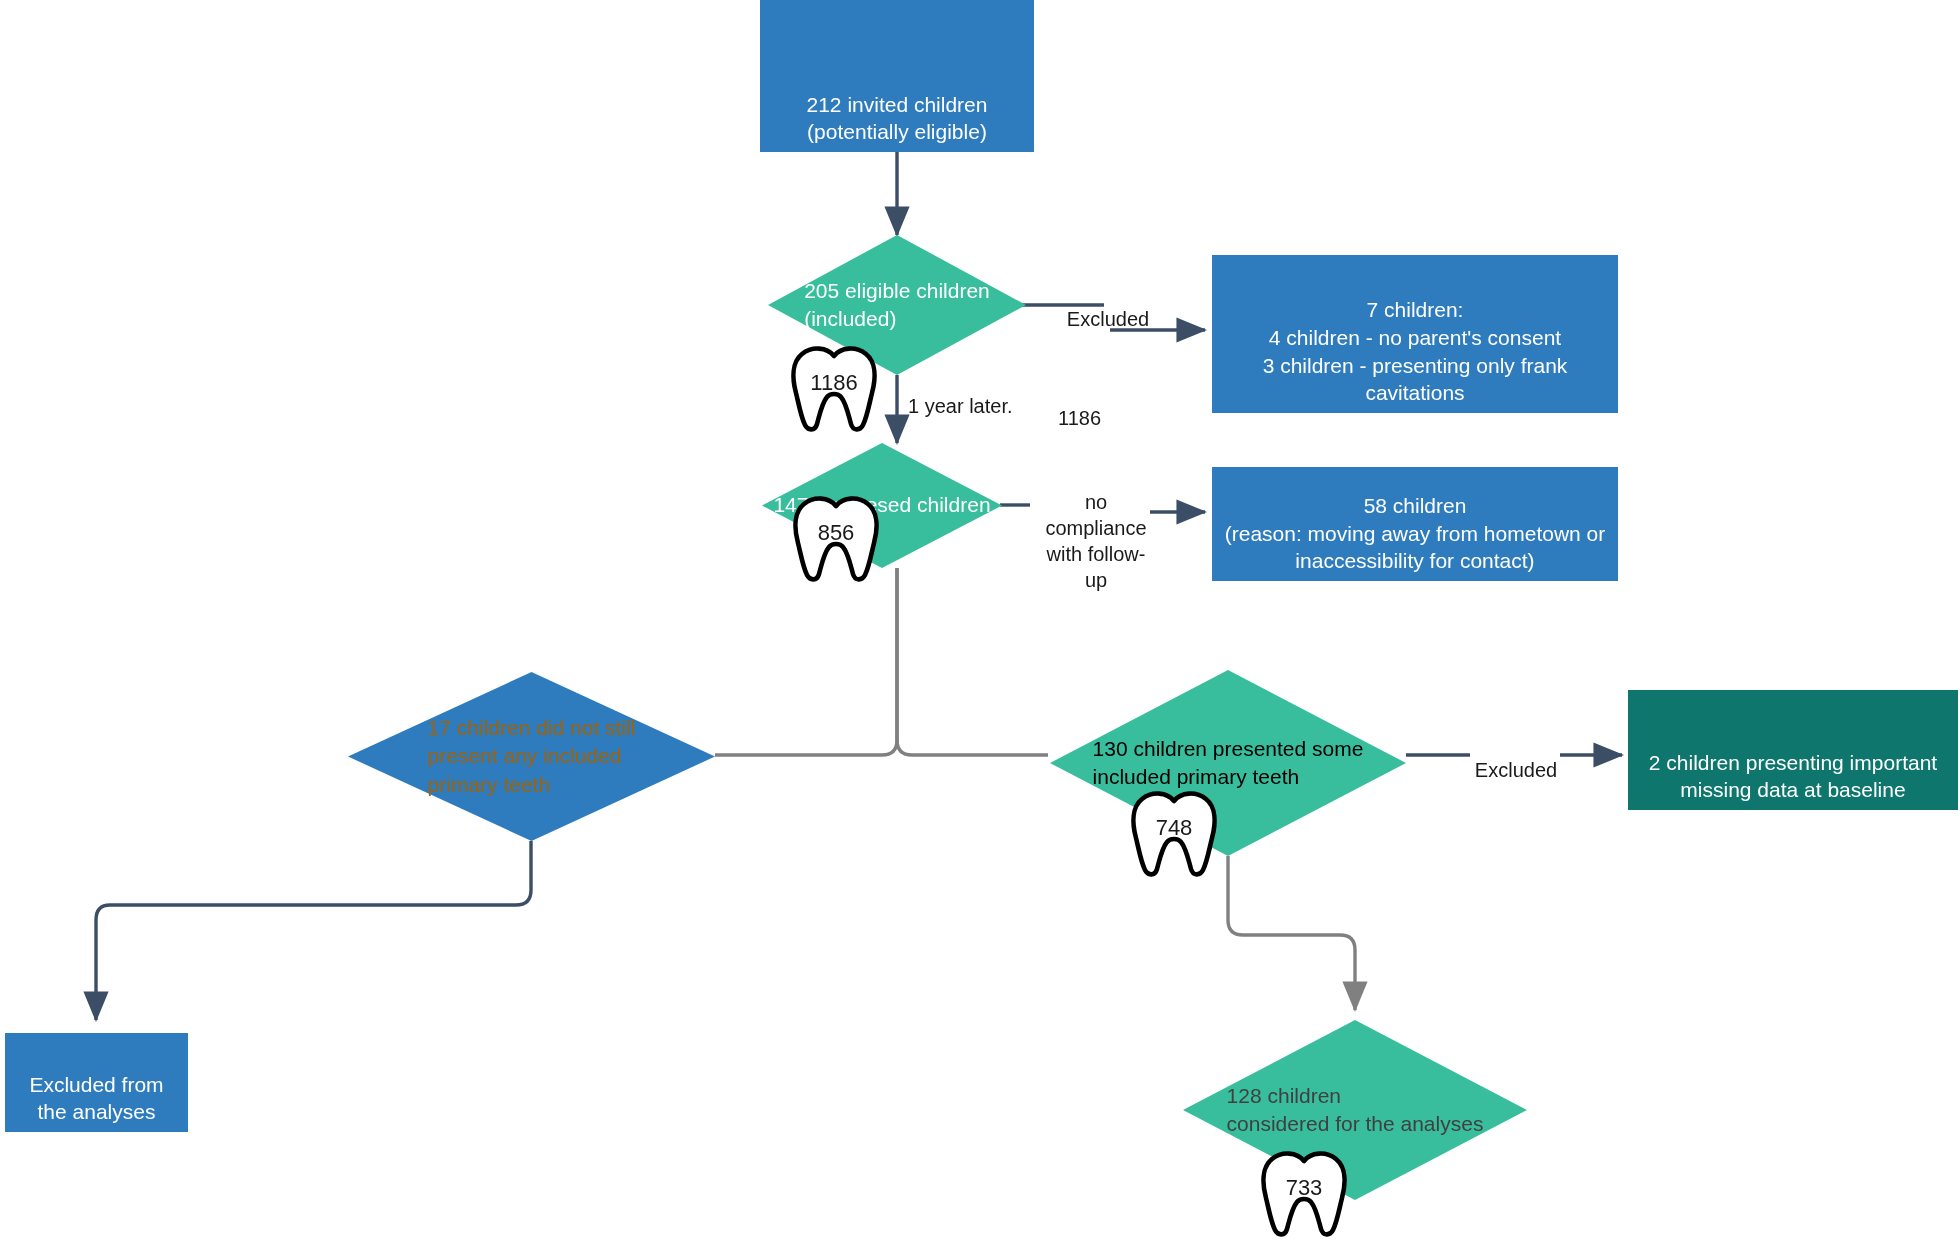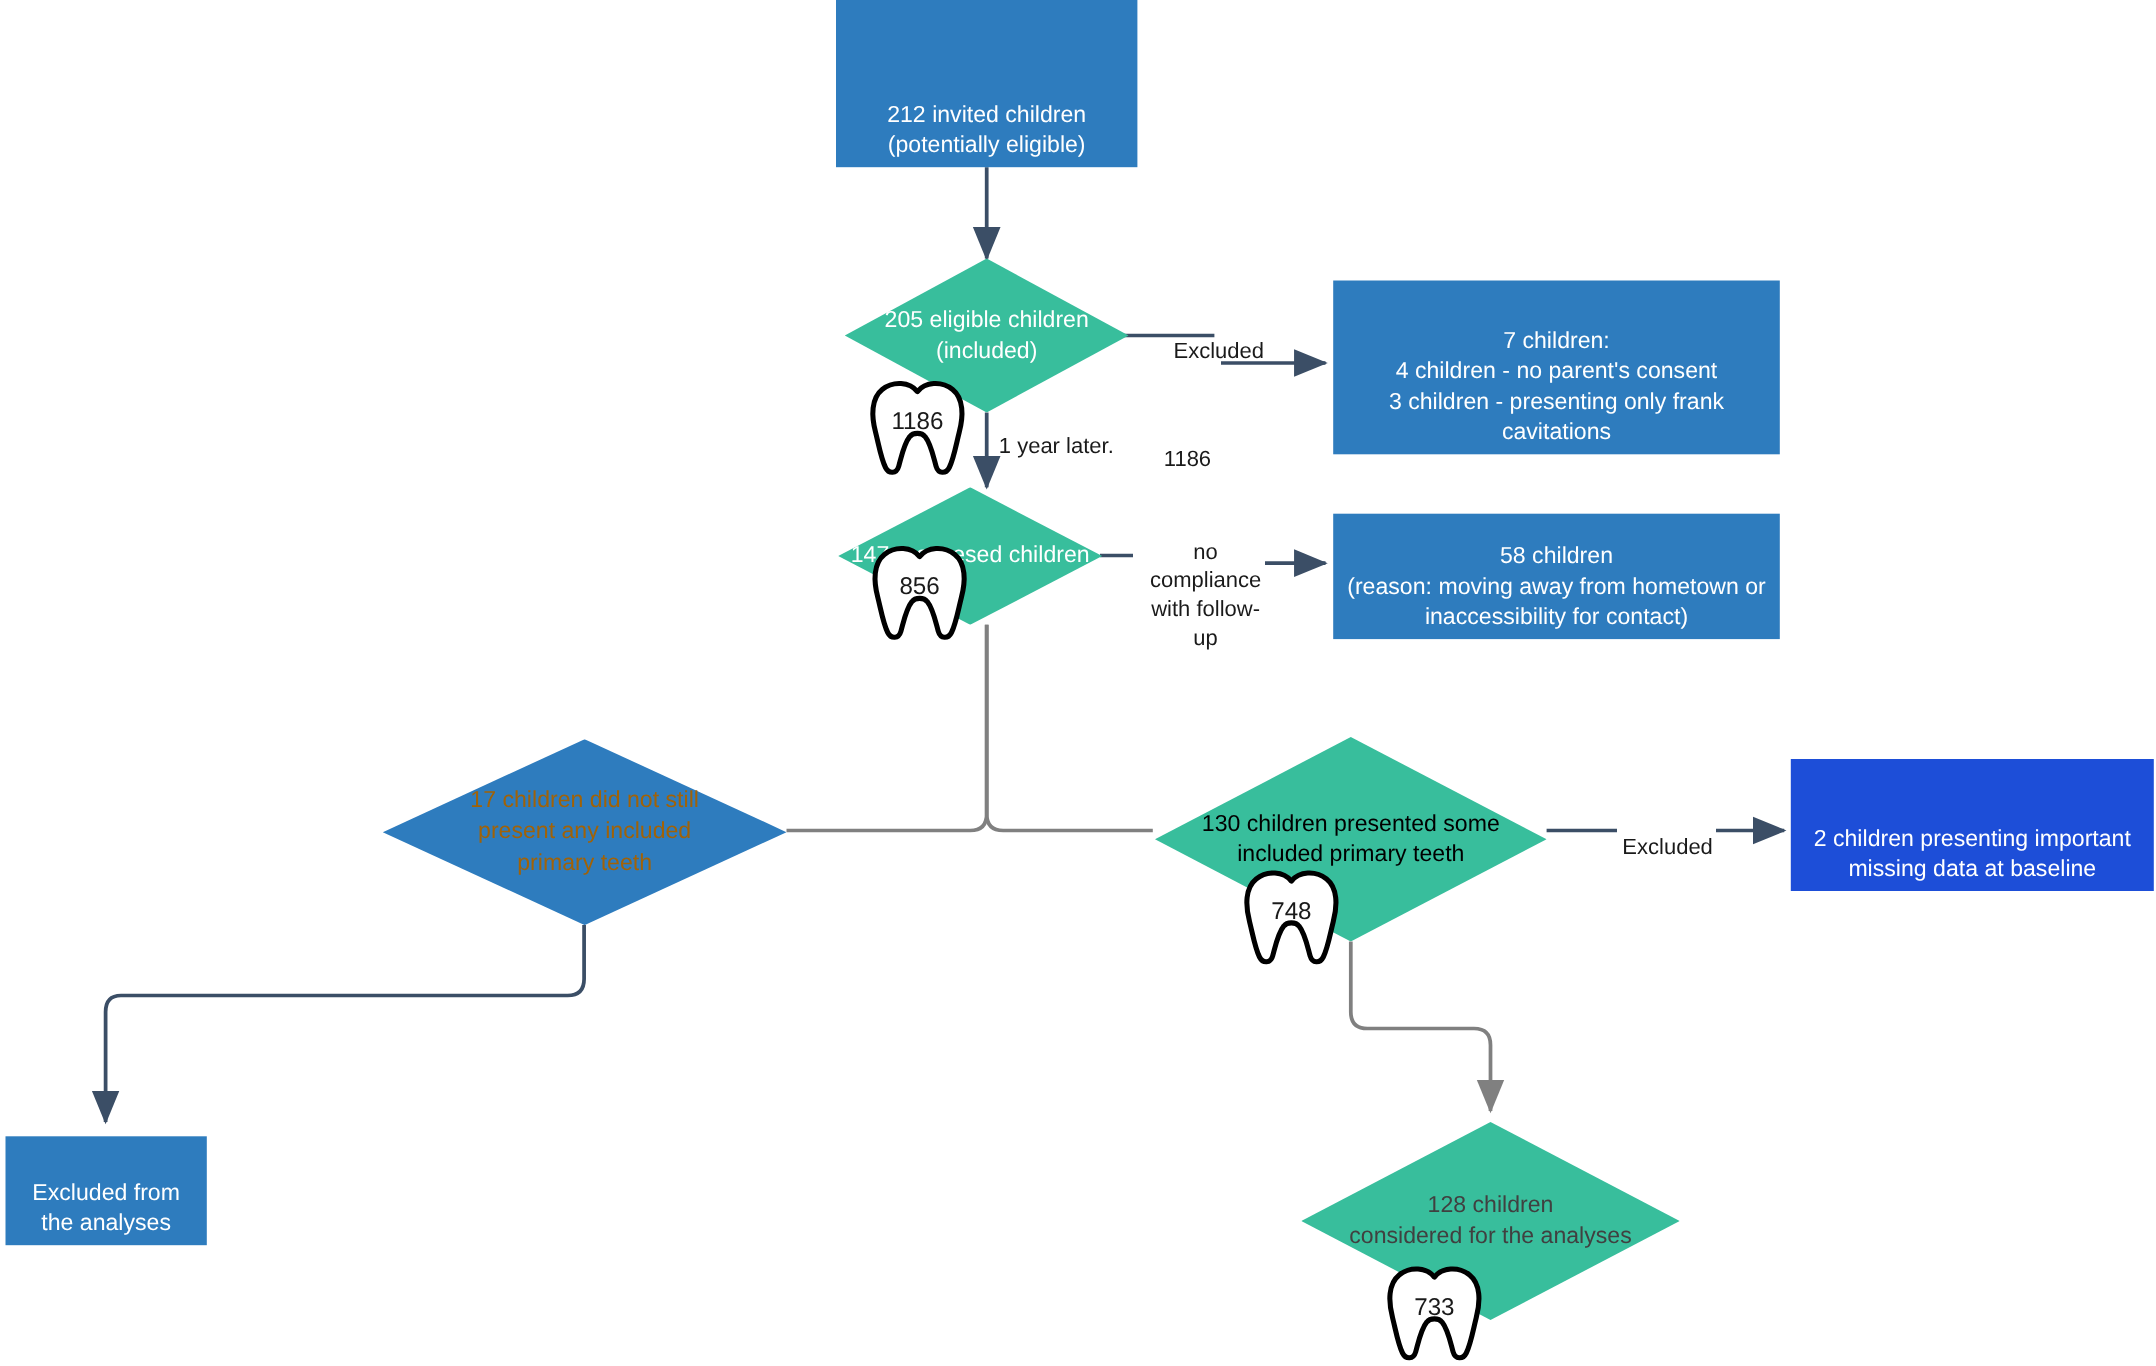--- a/index.html
+++ b/index.html
@@ -50,21 +50,21 @@
     height: 100%;
   }
   .diamond-label {
     position: absolute;
     left: 0; top: 0;
     width: 100%;
     height: 100%;
     display: flex;
     align-items: center;
     justify-content: center;
-    text-align: center;
+    text-align: left;
     line-height: 1.34;
     white-space: pre-line;
     font-size: 21px;
   }
   .edge-label {
     position: absolute;
     color: #1a1a1a;
     font-size: 20px;
     text-align: center;
     line-height: 1.3;
@@ -194,21 +194,21 @@
 
   <div class="tooth" style="left:1128px; top:790px; width:92px; height:90px;">
     <svg viewBox="0 0 92 90" width="92" height="90">
       <path d="M46,11 C39,2 24,1 14,9 C4,17 4,33 8,48 C11,60 13,72 17,80 C20,86 27,86 29,79 C32,68 34,58 39,52 C42,48 50,48 53,52 C58,58 60,68 63,79 C65,86 72,86 75,80 C79,72 81,60 84,48 C88,33 88,17 78,9 C68,1 53,2 46,11 Z" fill="#ffffff" stroke="#000000" stroke-width="4.6" stroke-linejoin="round"></path>
     </svg>
     <div class="tooth-num" style="top:25px; left:0;">748</div>
   </div>
 
   <div class="edge-label" style="left:1466px; top:757px; width:100px;">Excluded</div>
 
-  <div class="node rect" style="left:1628px; top:690px; width:330px; height:120px; background:#1d4ed8;">
+  <div class="node rect" style="left:1628px; top:690px; width:330px; height:120px; background:#0f766e;">
     <span>2 children presenting important
 missing data at baseline</span>
   </div>
 
   <div class="node rect" style="left:5px; top:1033px; width:183px; height:99px; background:#2E7CBE;">
     <span>Excluded from
 the analyses</span>
   </div>
 
   <div class="diamond-wrap" style="left:1183px; top:1020px; width:344px; height:180px;">

